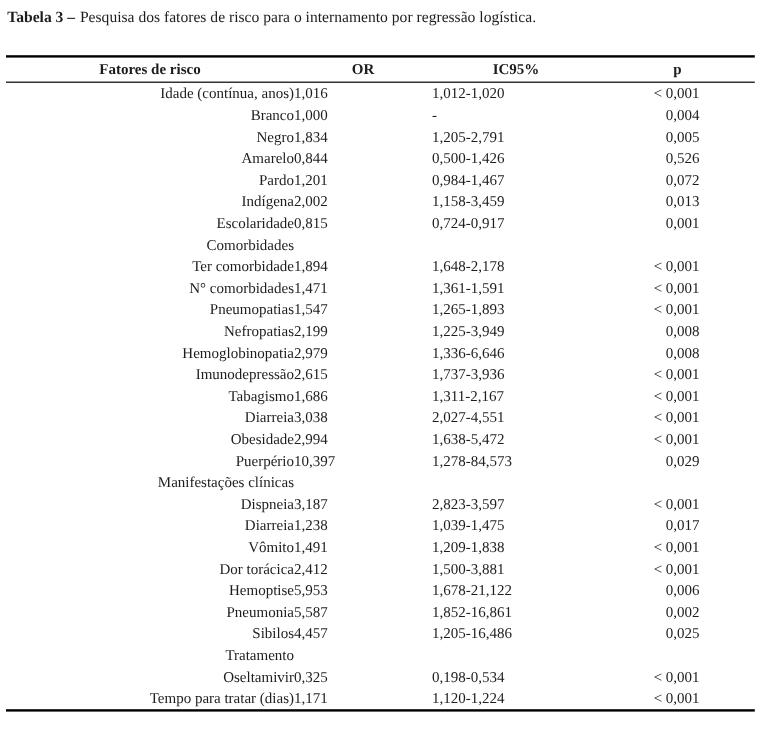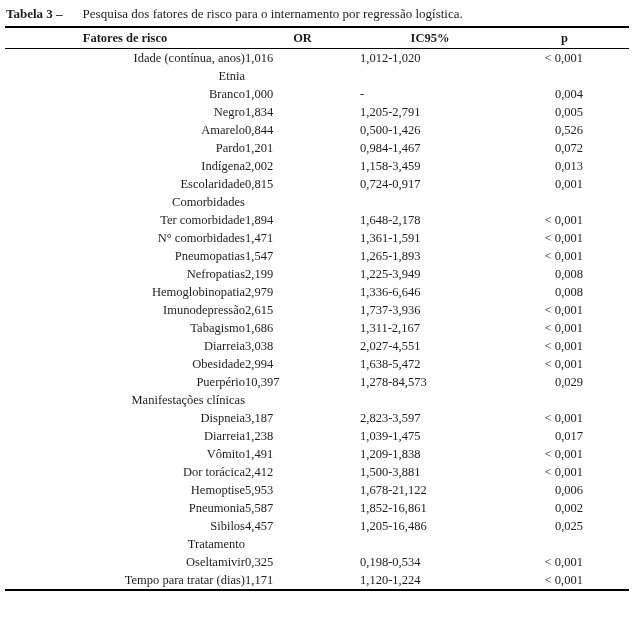--- a/index.html
+++ b/index.html
@@ -19,28 +19,29 @@
     padding: 4px 5px 0 5px;
   }
   .caption {
     font-size: 13px;
     line-height: 18px;
     padding: 1px 0 3px 1px;
     white-space: nowrap;
   }
   .caption .cap-label {
     font-weight: bold;
-    margin-right: 20px;
+    margin-right: 4px;
   }
   table.riskTable {
     width: 624px;
     border-collapse: collapse;
     table-layout: fixed;
     border-top: 2.5px solid #000000;
     border-bottom: 2.5px solid #000000;
+    margin-top: 20px;
   }
   col.c1 { width: 240px; }
   col.c2 { width: 115px; }
   col.c3 { width: 140px; }
   col.c4 { width: 129px; }
   thead th {
     font-size: 12.5px;
     font-weight: bold;
     height: 20px;
     padding: 0;
@@ -87,26 +88,20 @@
       </tr>
     </thead>
     <tbody>
         <tr>
           <td class="c-label">Idade (contínua, anos)</td>
           <td class="c-or">1,016</td>
           <td class="c-ic">1,012-1,020</td>
           <td class="c-p">&lt; 0,001</td>
         </tr>
         <tr>
-          <td class="c-label">Etnia</td>
-          <td class="c-or"></td>
-          <td class="c-ic"></td>
-          <td class="c-p"></td>
-        </tr>
-        <tr>
           <td class="c-label ind">Branco</td>
           <td class="c-or">1,000</td>
           <td class="c-ic">-</td>
           <td class="c-p">0,004</td>
         </tr>
         <tr>
           <td class="c-label ind">Negro</td>
           <td class="c-or">1,834</td>
           <td class="c-ic">1,205-2,791</td>
           <td class="c-p">0,005</td>

